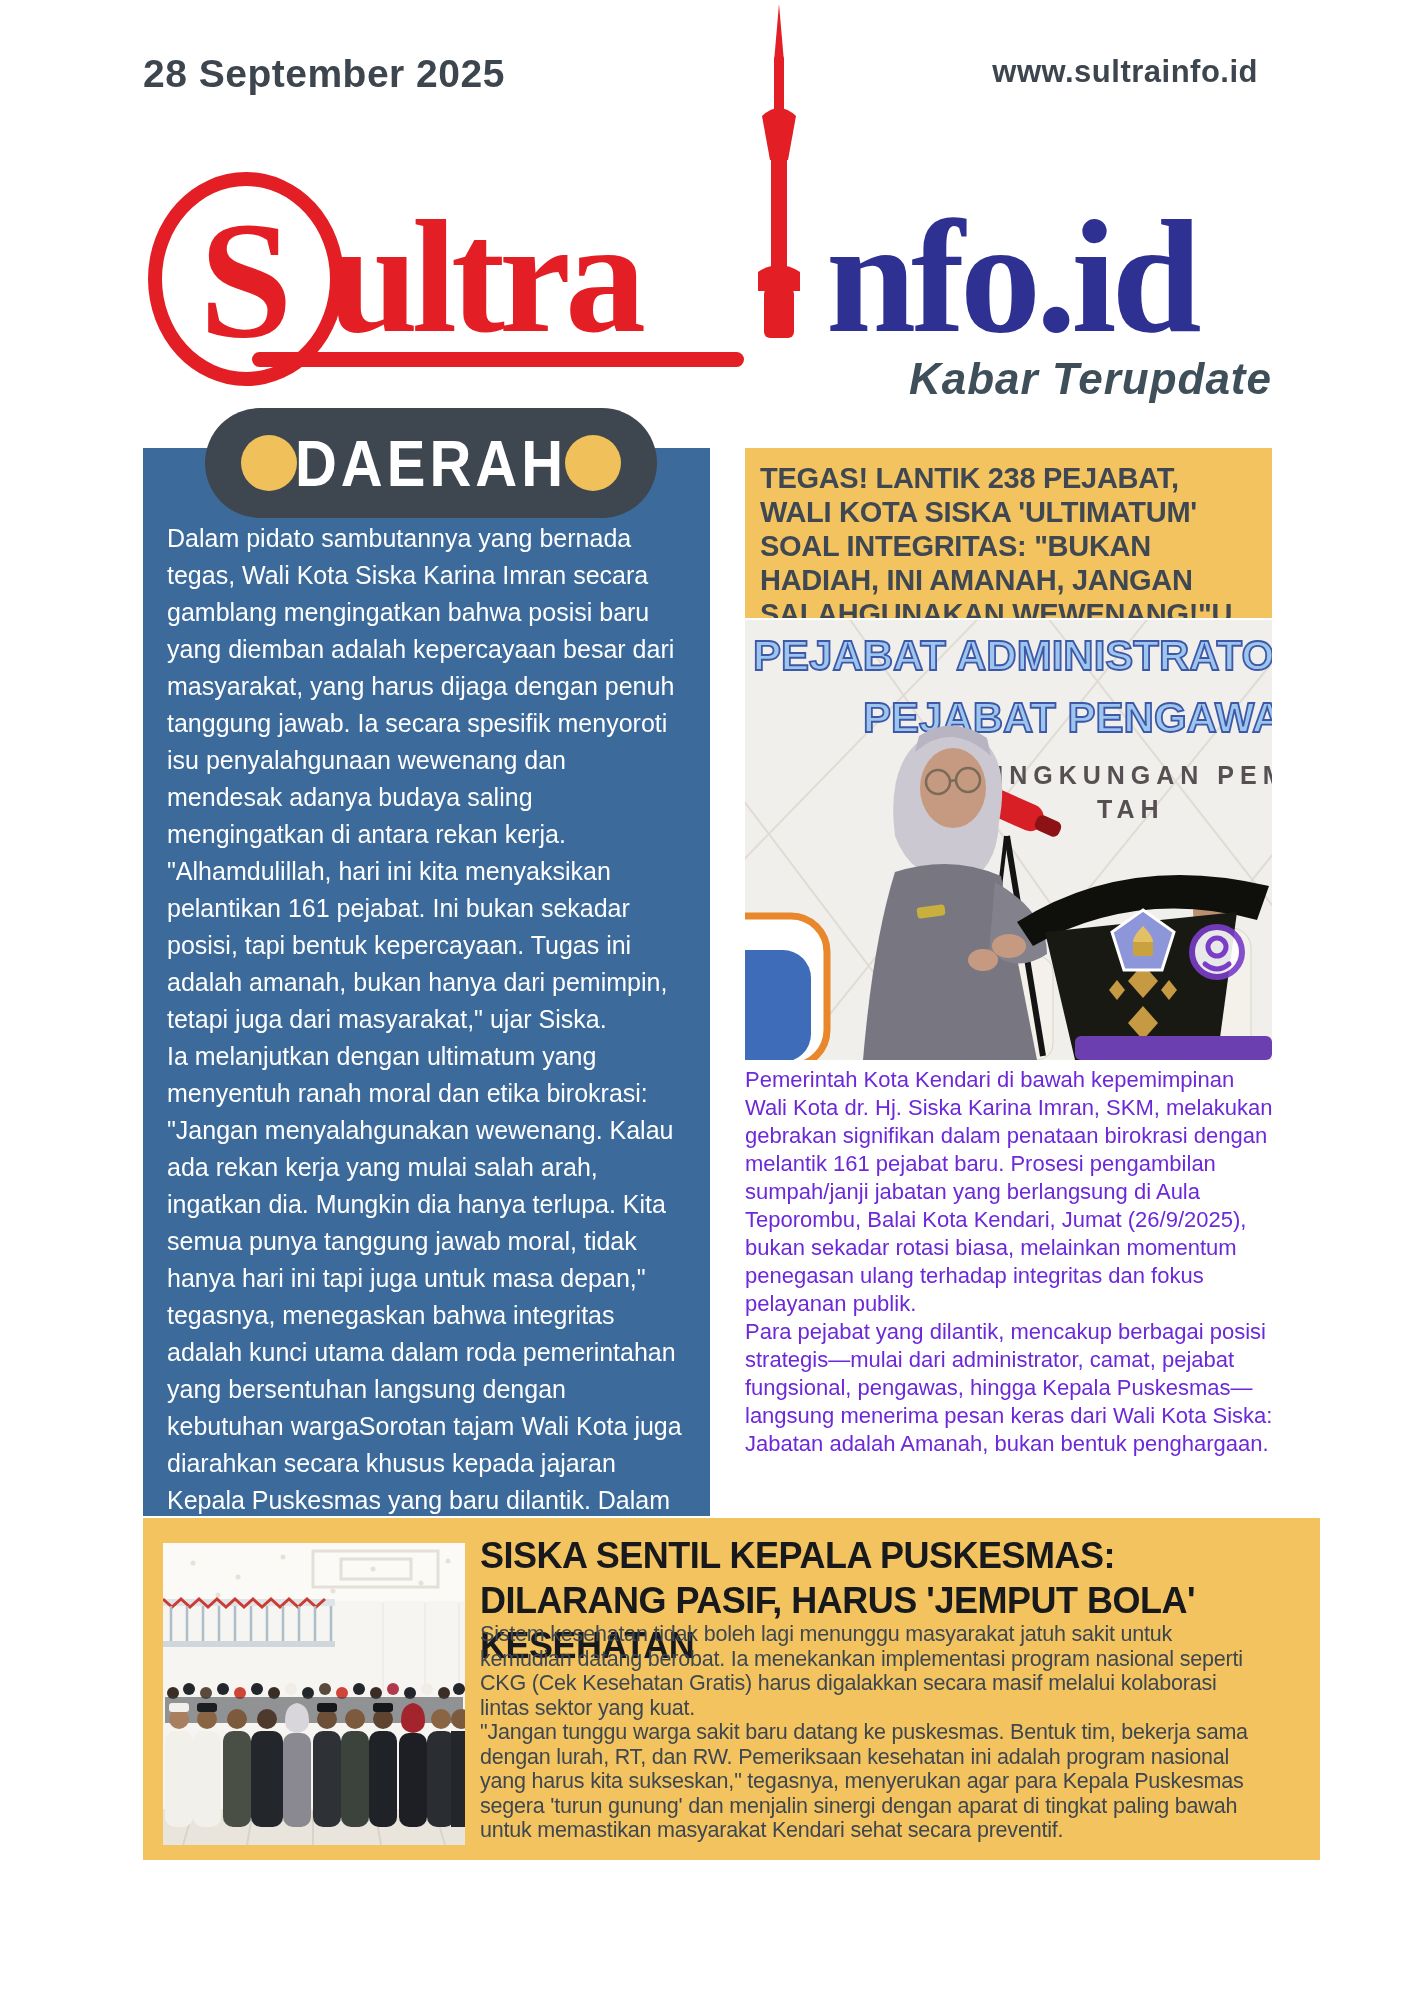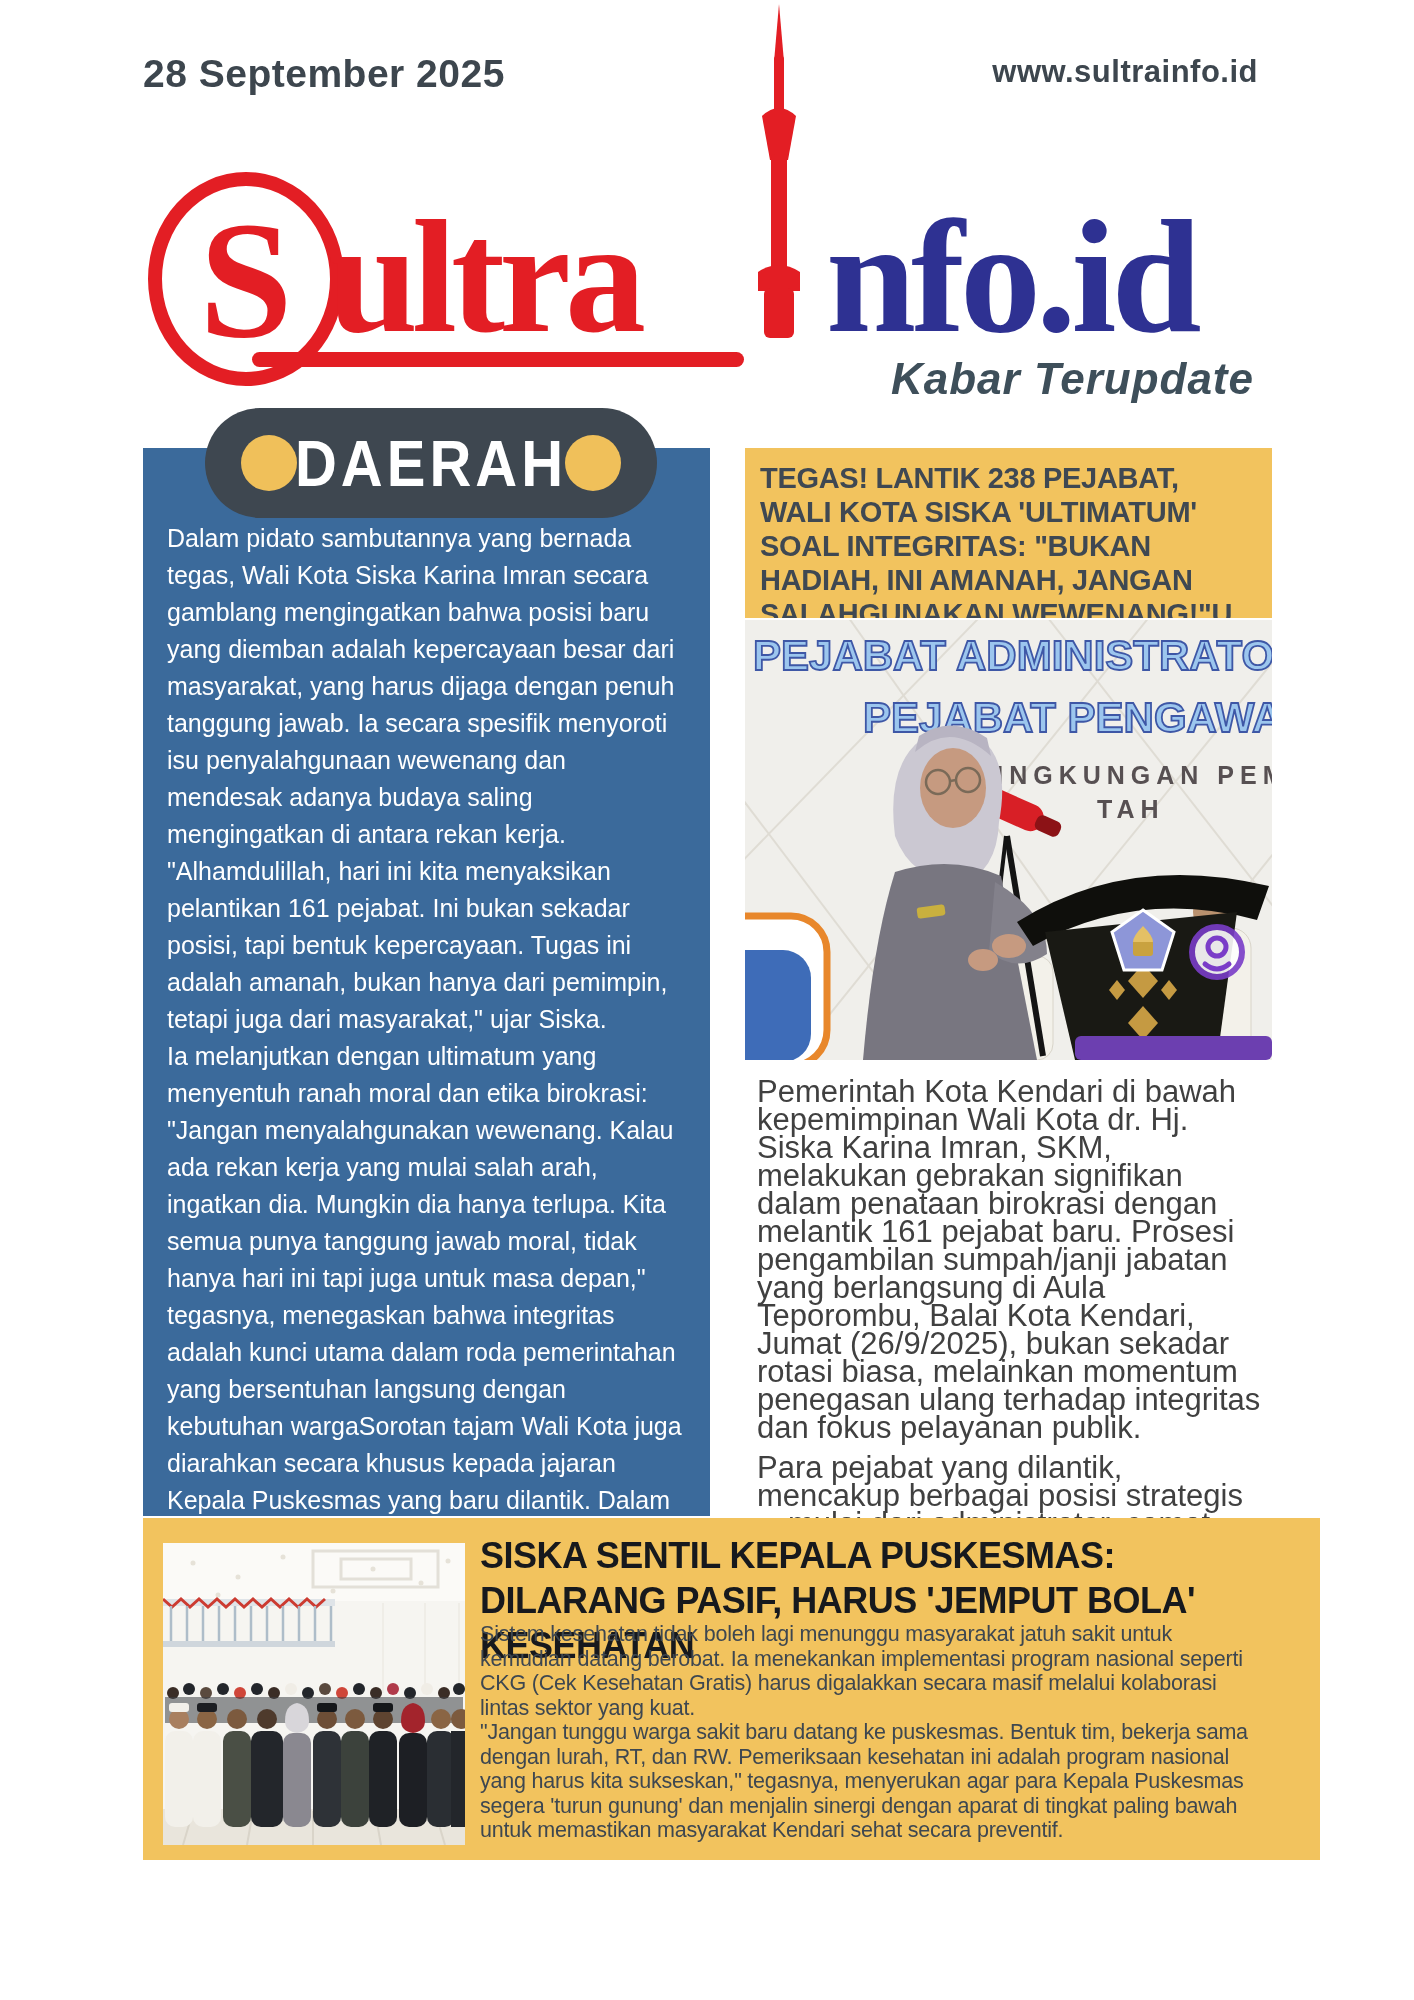--- a/index.html
+++ b/index.html
@@ -13,42 +13,42 @@
 
   
   .logo-s-ring{left:148px;top:172px;width:168px;height:186px;border:14px solid #e31e24;border-radius:50%;
                display:flex;align-items:center;justify-content:center;}
   .logo-s{font-family:"Liberation Serif", serif;font-weight:700;color:#e31e24;font-size:168px;line-height:150px;}
   .logo-ultra{left:328px;top:196px;font-family:"Liberation Serif", serif;font-weight:700;color:#e31e24;
               font-size:162px;line-height:1;letter-spacing:-6px;}
   .logo-nfoid{left:826px;top:196px;font-family:Liberation Serif, serif;font-weight:700;color:#2e3192;
               font-size:162px;line-height:1;letter-spacing:-5px;}
   .logo-swoosh{left:252px;top:352px;width:492px;height:15px;background:#e31e24;border-radius:8px;}
-  .logo-tagline{right:160px;top:354px;font-size:44px;font-weight:700;font-style:italic;color:#3e4f5a;letter-spacing:1px;}
+  .logo-tagline{right:142px;top:354px;font-size:44px;font-weight:700;font-style:italic;color:#3e4f5a;letter-spacing:1px;}
   .tower{left:740px;top:4px;width:78px;height:334px;}
 
   
   .badge{left:205px;top:408px;width:452px;height:110px;background:#3e4750;border-radius:56px;z-index:5;
          display:flex;align-items:center;justify-content:center;}
   .badge-dot{position:absolute;top:27px;width:56px;height:56px;border-radius:50%;background:#f0c05a;}
   .badge-dot.l{left:36px;} .badge-dot.r{right:36px;}
   .badge-label{color:#ffffff;font-size:58px;font-weight:700;letter-spacing:4px;transform:scaleY(1.12);}
 
   
   .blue-panel{left:143px;top:448px;width:567px;height:1068px;background:#3b6a9b;z-index:1;
               padding:72px 24px 8px 24px;box-sizing:border-box;overflow:hidden;}
   .blue-panel p{margin:0;color:#ffffff;font-size:25px;line-height:37px;font-weight:500;}
 
   
   .yellow-head{left:745px;top:448px;width:527px;height:170px;background:#f2c35e;box-sizing:border-box;
                padding:13px 15px;overflow:hidden;}
   .yellow-head h2{margin:0;font-size:29px;line-height:34px;font-weight:700;color:#3f4852;letter-spacing:-0.3px;}
   .photo1{left:745px;top:620px;width:527px;height:440px;}
   .right-body{left:745px;top:1066px;width:530px;height:452px;overflow:hidden;}
-  .right-body p{margin:12px;color:#404040;font-size:31px;line-height:28px;}
+  .right-body p{margin:0;color:#6d28d9;font-size:22px;line-height:28px;}
 
   
   .bottom-sec{left:143px;top:1518px;width:1129px;height:342px;background:#f2c35e;overflow:hidden;padding-left:48px;}
   .photo2{position:absolute;left:20px;top:25px;width:302px;height:302px;}
   .bottom-head{position:absolute;left:337px;top:14px;width:788px;font-size:36px;line-height:43px;
                font-weight:700;color:#17191d;letter-spacing:-0.5px;margin:0;transform:scaleY(1.05);transform-origin:top left;}
   .bottom-body{position:absolute;left:337px;top:104px;width:788px;}
   .bottom-body p{margin:0;color:#3e4750;font-size:21.5px;line-height:24.5px;font-weight:500;letter-spacing:-0.2px;}
 </style>
 </head>

